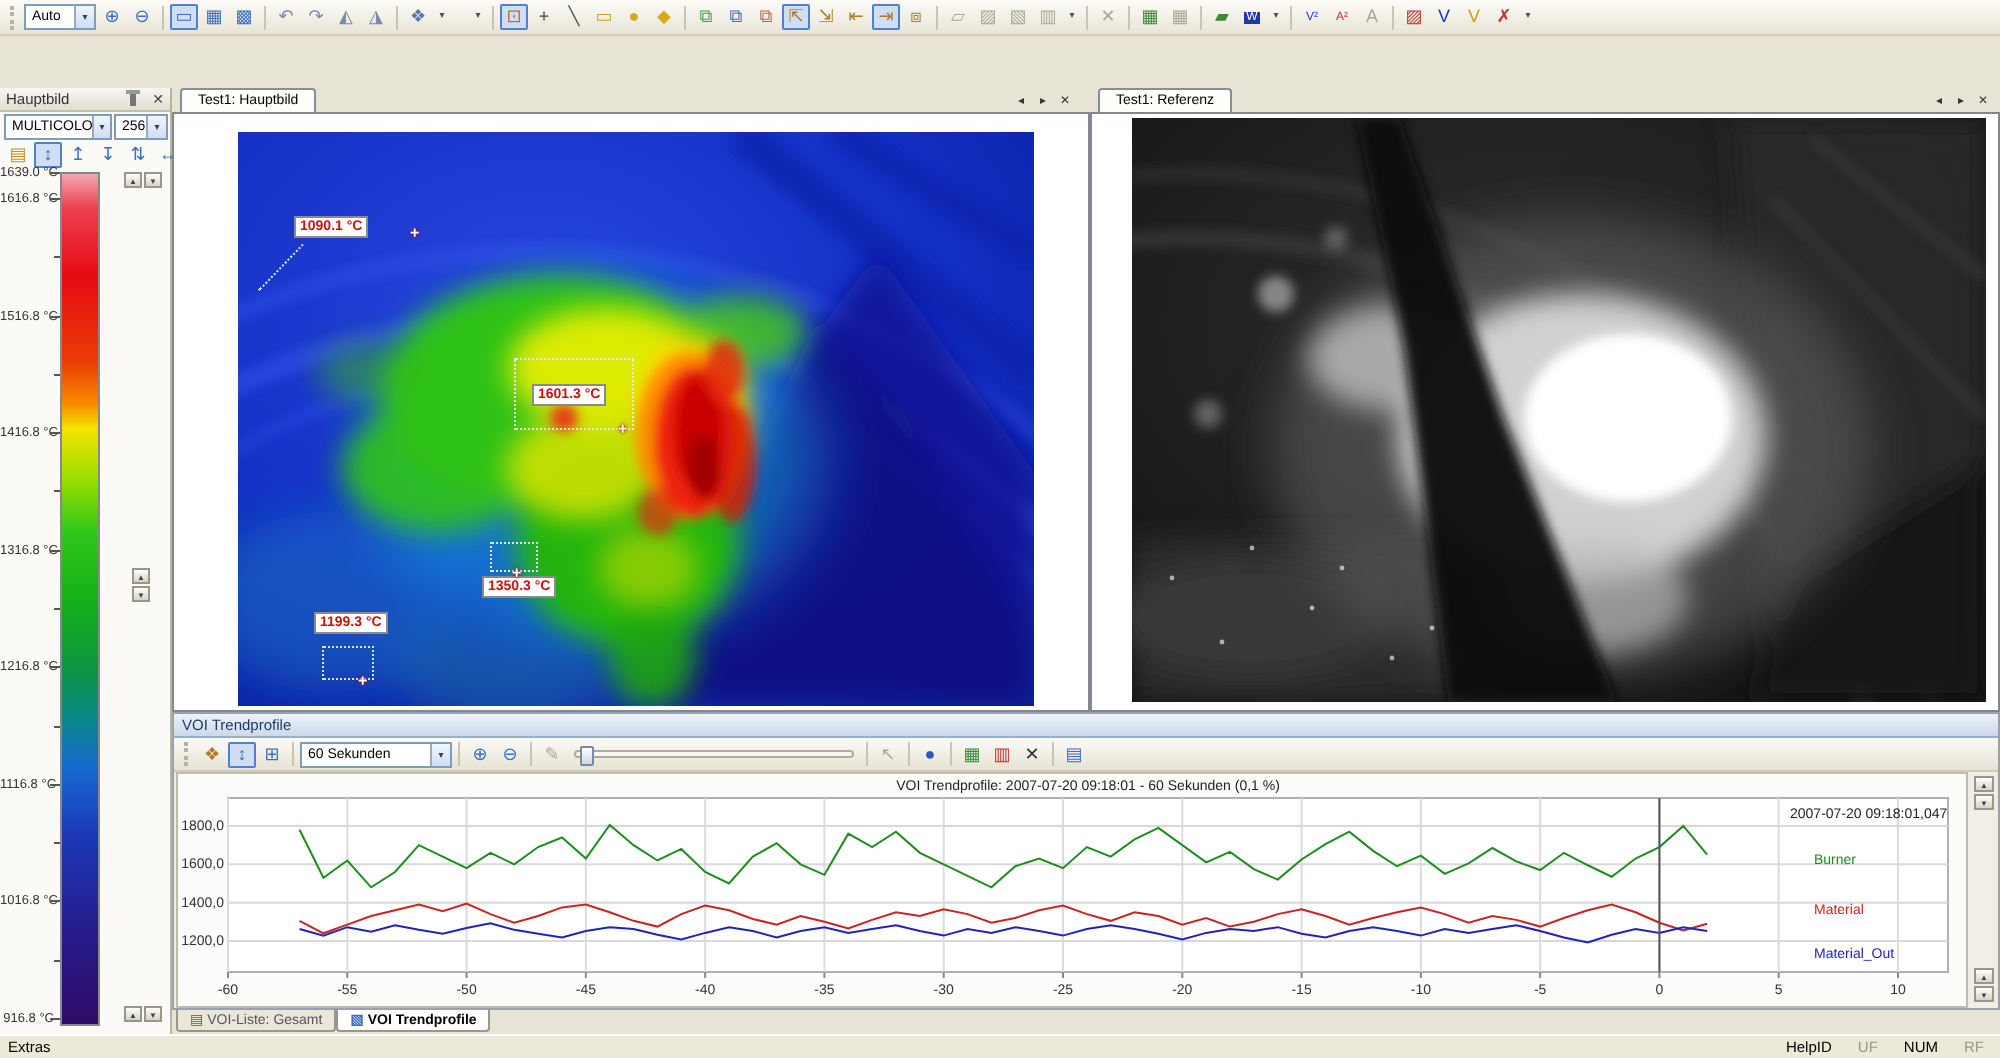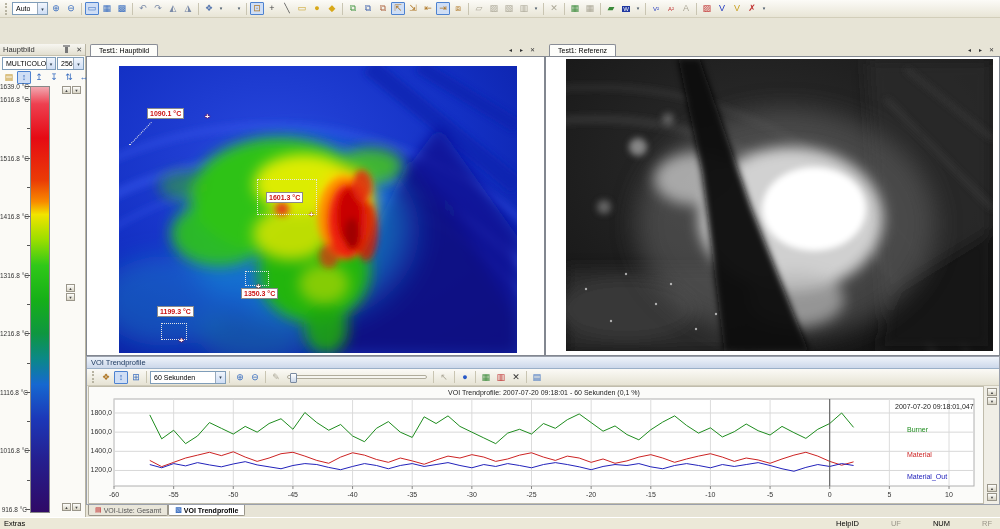--- a/index.html
+++ b/index.html
@@ -53,21 +53,21 @@
 #voi-panel{position:absolute;left:86px;top:356px;width:914px;height:149px;background:#f0eee4;border:1px solid #9aa0ac}
 #voi-title{background:linear-gradient(#eef3fa,#ccd8ea);border-bottom:1px solid #9ab0c8;color:#1e3a60;font-size:7.5px;display:flex;align-items:center;padding-left:4px;height:12px}
 #voi-toolbar{position:absolute;left:0;top:12px;width:912px;height:17px;background:linear-gradient(#fbfaf6,#e6e3d4);border-bottom:1px solid #cfcbba;display:flex;align-items:center;padding:0 2px;gap:1px}
 #chartwrap{position:absolute;left:1px;top:29px;width:896px;height:118px;background:#fbfbf9;border:1px solid #c0bcac}
 #chart-scroll{position:absolute;left:898px;top:29px;width:13px;height:118px;background:#f0eee6}
 #bottom-tabs{position:absolute;left:86px;top:505px;width:914px;height:12px;display:flex;align-items:flex-start;padding-left:2px;background:#e7e4d6;font-size:7px}
 .btab{display:flex;align-items:center;gap:2px;border:1px solid #9a968a;border-top:none;background:#e9e6da;padding:0 6px;height:11px;border-radius:0 0 2px 2px;color:#555}
 .btab.on{background:#fff;font-weight:700;color:#000}
 .btab .bicon{font-size:7px}
 #statusbar{position:absolute;left:0;top:517px;width:1000px;height:12px;background:#ece9d8;border-top:1px solid #fff;display:flex;align-items:center;font-size:7.5px;padding:0 4px}
-#statusbar .rt{margin-left:auto;display:flex;gap:32px;padding-right:4px}
+#statusbar .rt{margin-left:auto;display:flex;gap:13px;padding-right:4px}
 #statusbar .dim{color:#9a968a}
 svg text{font-family:"Liberation Sans",sans-serif}
 </style>
 </head>
 <body>
 
 <div id="menubar">
     <span id="menu-items" style="display:flex">
       <span class="mitem">Datei</span>
       <span class="mitem">Bearbeiten</span>

